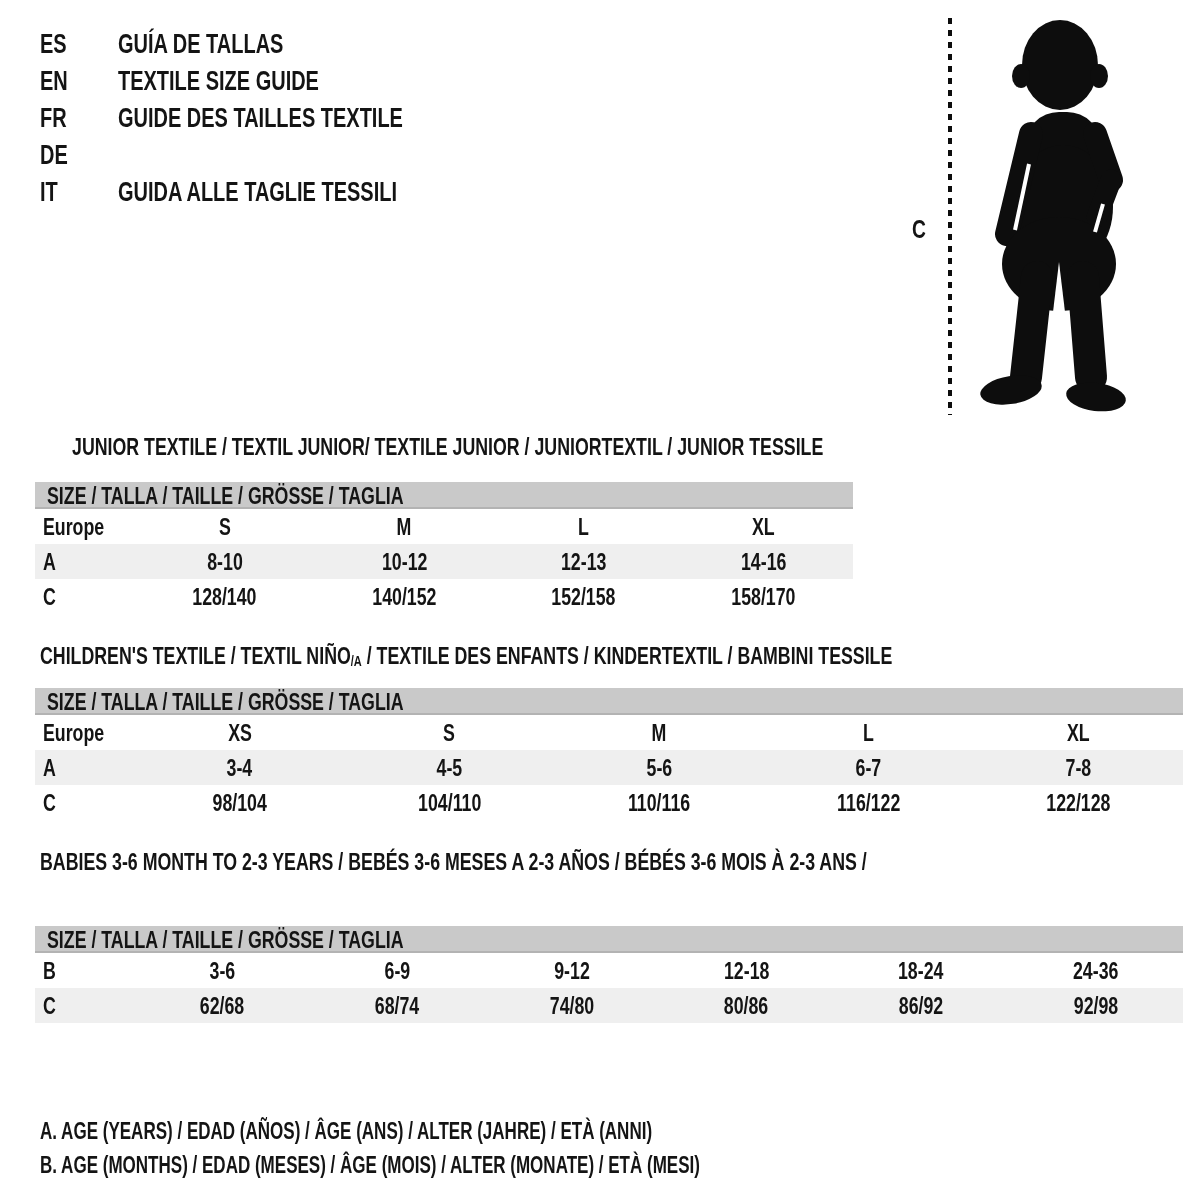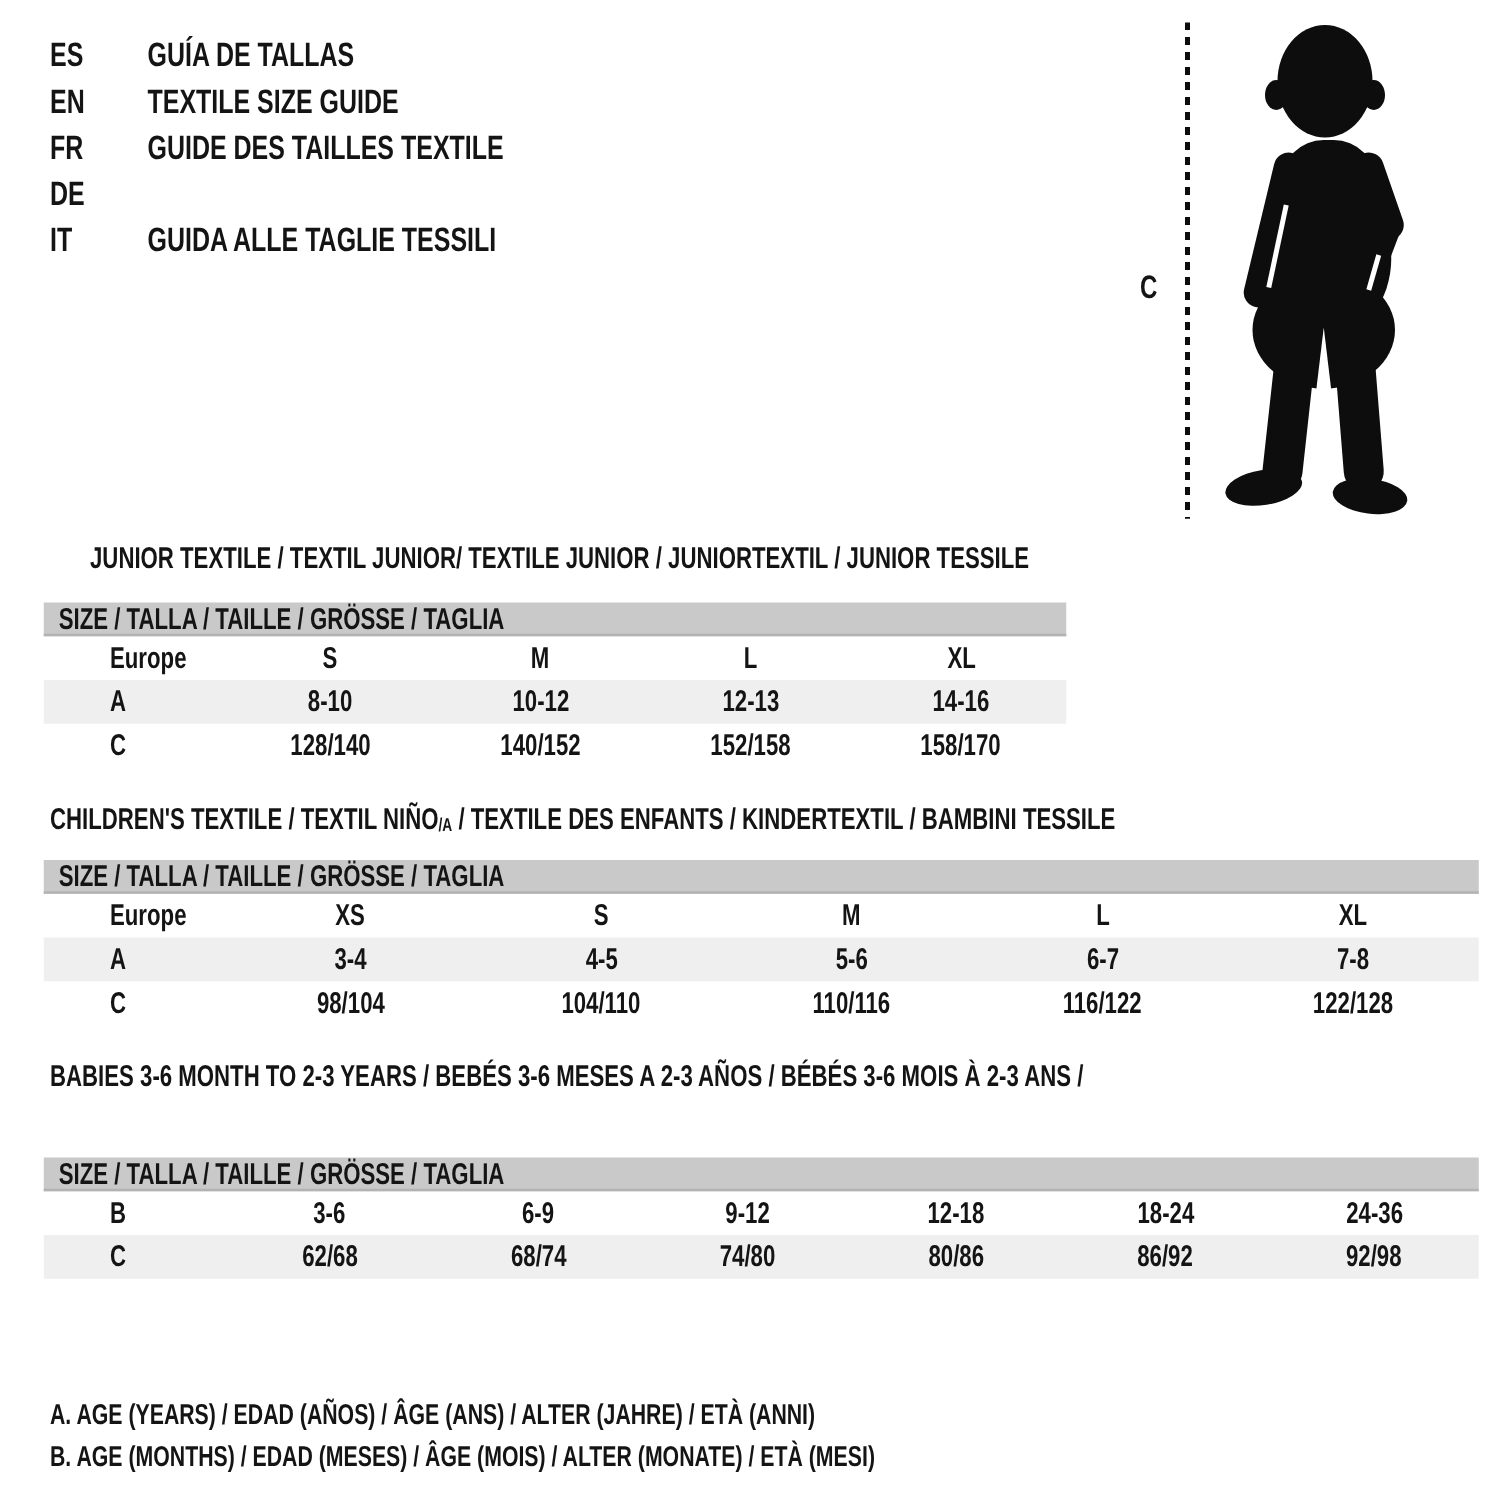--- a/index.html
+++ b/index.html
@@ -51,21 +51,21 @@
   .table-babies   { top: 926px; width: 1148px; }
   .size-bar {
     height: 27px; box-sizing: border-box;
     background: var(--table-header-bg);
     border-bottom: 2px solid var(--table-header-edge);
     display: flex; align-items: flex-start;
     padding-left: 12px; font-size: 24px;
   }
   .t-row { display: flex; align-items: center; height: 35px; font-size: 24px; }
   .t-row.shaded { background: var(--row-shaded-bg); }
-  .t-label { width: 100px; padding-left: 8px; box-sizing: border-box; flex: none; margin-left: 45px; }
+  .t-label { width: 100px; padding-left: 8px; box-sizing: border-box; flex: none; }
   .t-cell { flex: 1; text-align: center; }
 
   
   .legend { position: absolute; left: 40px; top: 1066px; font-size: 23px; margin-top: 48px; }
   .legend-line { height: 34px; display: flex; align-items: center; }
 </style>
 </head>
 <body>
 
 <div class="langs">

